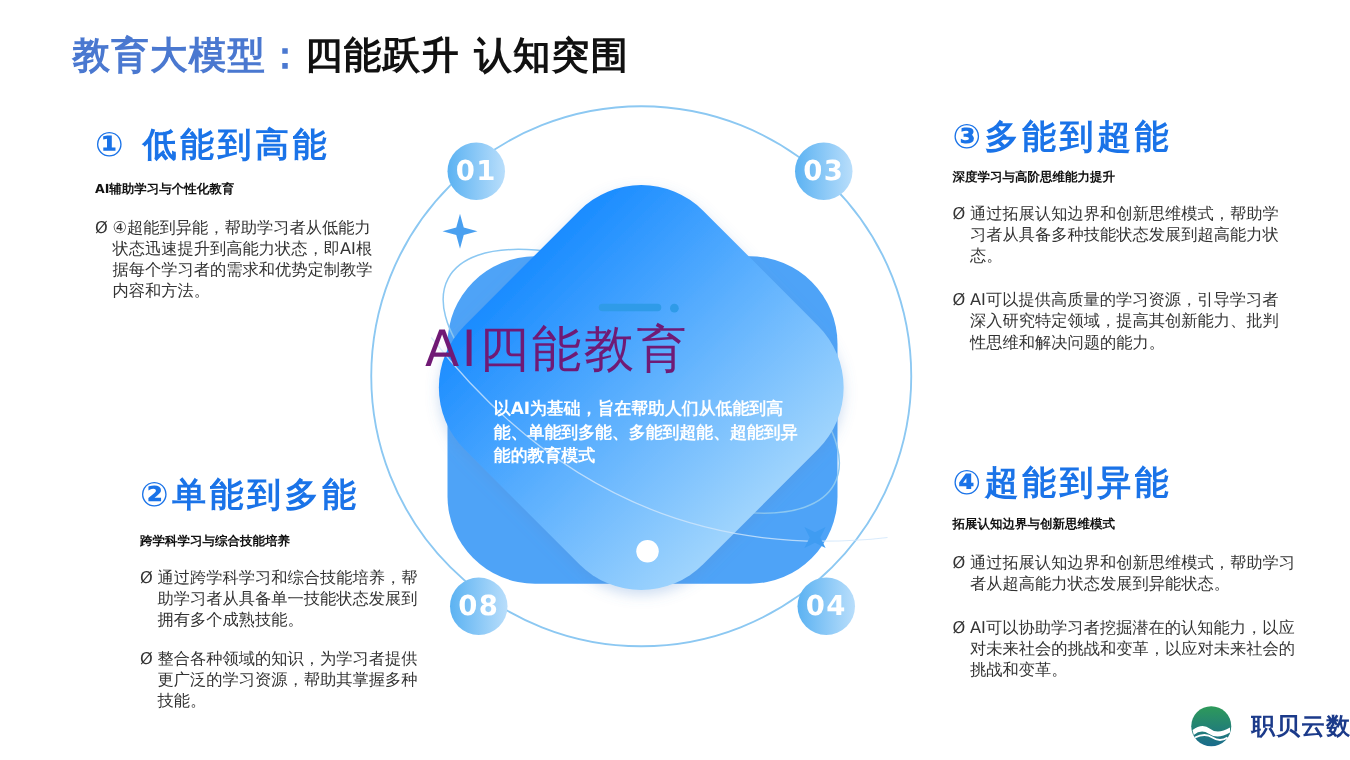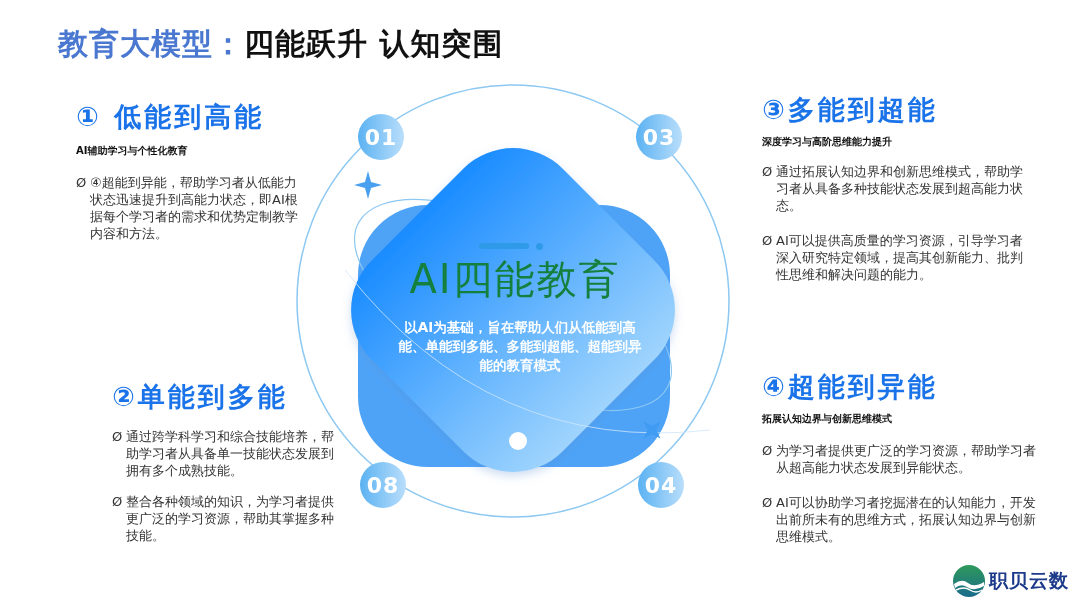--- a/index.html
+++ b/index.html
@@ -18,34 +18,34 @@
   .bullet .txt { flex: 1; }
 
   #sec1 { left: 76px; top: 100px; width: 230px; }
   #sec2 { left: 76px; top: 380px; width: 230px; margin-left: 36px; }
   #sec3 { left: 762px; top: 93px; width: 265px; }
   #sec4 { left: 762px; top: 370px; width: 280px; }
 
   .graphic { position: absolute; left: 290px; top: 75px; width: 450px; height: 460px; }
   .graphic svg { position: absolute; left: 0; top: 0; }
 
-  .center-title { position: absolute; left: 340px; top: 252px; width: 350px; text-align: center; font-size: 40px; color: #15803d; letter-spacing: 2px; white-space: nowrap; }
-  .center-desc { position: absolute; left: 395px; top: 318px; width: 250px; text-align: center; font-size: 13.5px; font-weight: bold; color: #fff; line-height: 19px; }
+  .center-title { position: absolute; left: 340px; top: 252px; width: 350px; text-align: left; font-size: 40px; color: #701a75; letter-spacing: 2px; white-space: nowrap; }
+  .center-desc { position: absolute; left: 395px; top: 318px; width: 250px; text-align: left; font-size: 13.5px; font-weight: bold; color: #fff; line-height: 19px; }
   .center-bar { position: absolute; left: 479px; top: 243px; width: 50px; height: 6px; border-radius: 3px; background: #2f9be8; }
   .center-dot { position: absolute; left: 536px; top: 243px; width: 7px; height: 7px; border-radius: 50%; background: #2f9be8; }
 
   .badge { position: absolute; width: 46px; height: 46px; border-radius: 50%; background: linear-gradient(90deg, #5bb2f2, #b9defb); color: #fff; font-size: 22px; font-weight: bold; display: flex; align-items: center; justify-content: center; letter-spacing: 1px; }
   #badge1 { left: 358px; top: 114px; }
   #badge3 { left: 636px; top: 114px; }
   #badge2 { left: 360px; top: 462px; }
   #badge4 { left: 638px; top: 462px; }
 
   .logo { position: absolute; left: 952px; top: 564px; display: flex; align-items: center; }
   .logo-icon { width: 34px; height: 34px; }
-  .logo-text { font-size: 19px; font-weight: bold; color: #1b3a8a; margin-left: 3px; letter-spacing: 1px; white-space: nowrap; }
+  .logo-text { font-size: 19px; font-weight: bold; color: #1b3a8a; margin-left: 15px; letter-spacing: 1px; white-space: nowrap; }
 </style>
 </head>
 <body>
 
 <div class="page-title">
   <span class="accent">教育大模型：</span><span class="rest">四能跃升  认知突围</span>
 </div>
 
 <div class="graphic">
   <svg width="450" height="460" viewBox="0 0 450 460">
@@ -97,20 +97,21 @@
   <div class="sec-head">① 低能到高能</div>
   <div class="sec-sub" style="">AI辅助学习与个性化教育</div>
   <div class="bullet" style="margin-top:16px">
     <span class="mark">Ø</span>
     <span class="txt">④超能到异能，帮助学习者从低能力状态迅速提升到高能力状态，即AI根据每个学习者的需求和优势定制教学内容和方法。</span>
   </div>
 </div>
 
 <div class="section" id="sec2">
   <div class="sec-head">②单能到多能</div>
+  <div class="sec-sub" style="margin-top:12px">跨学科学习与综合技能培养</div>
   <div class="bullet">
     <span class="mark">Ø</span>
     <span class="txt">通过跨学科学习和综合技能培养，帮助学习者从具备单一技能状态发展到拥有多个成熟技能。</span>
   </div>
   <div class="bullet">
     <span class="mark">Ø</span>
     <span class="txt">整合各种领域的知识，为学习者提供更广泛的学习资源，帮助其掌握多种技能。</span>
   </div>
 </div>
 
@@ -125,25 +126,25 @@
     <span class="mark">Ø</span>
     <span class="txt">AI可以提供高质量的学习资源，引导学习者深入研究特定领域，提高其创新能力、批判性思维和解决问题的能力。</span>
   </div>
 </div>
 
 <div class="section" id="sec4">
   <div class="sec-head">④超能到异能</div>
   <div class="sec-sub" style="margin-top:8px">拓展认知边界与创新思维模式</div>
   <div class="bullet" style="margin-top:16px">
     <span class="mark">Ø</span>
-    <span class="txt">为学习者提供更广泛的学习资源，帮助学习者从超高能力状态发展到异能状态。</span>
+    <span class="txt">通过拓展认知边界和创新思维模式，帮助学习者从超高能力状态发展到异能状态。</span>
   </div>
   <div class="bullet" style="margin-top:18px">
     <span class="mark">Ø</span>
-    <span class="txt">AI可以协助学习者挖掘潜在的认知能力，开发出前所未有的思维方式，拓展认知边界与创新思维模式。</span>
+    <span class="txt">AI可以协助学习者挖掘潜在的认知能力，以应对未来社会的挑战和变革，以应对未来社会的挑战和变革。</span>
   </div>
 </div>
 
 <div class="logo">
   <svg class="logo-icon" viewBox="0 0 34 34">
     <defs>
       <linearGradient id="lg" x1="0" y1="0" x2="0" y2="1">
         <stop offset="0" stop-color="#2e9a5a"></stop>
         <stop offset="1" stop-color="#1a6b8c"></stop>
       </linearGradient>

